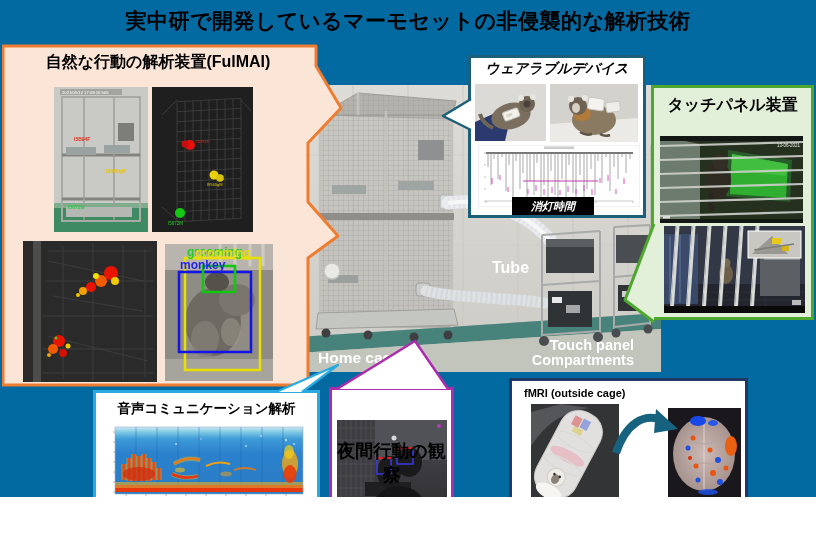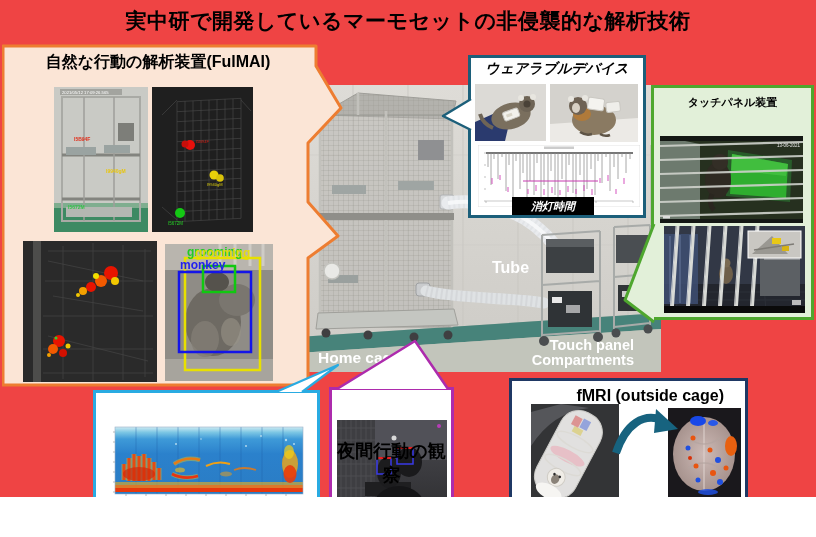--- a/index.html
+++ b/index.html
@@ -1,34 +1,34 @@
 <!DOCTYPE html>
 <html><head>
 <meta charset="utf-8">
 <style>
   html,body{margin:0;padding:0;background:#fff;}
-  #canvas{position:relative;width:816px;height:497px;background:#ef4444;overflow:hidden;
+  #canvas{position:relative;width:816px;height:497px;background:#0369a1;overflow:hidden;
           font-family:"Liberation Sans","DejaVu Sans",sans-serif;}
   .abs{position:absolute;}
   .ttl{font-weight:bold;color:#000;}
   #slide-title{left:0;top:7px;width:816px;text-align:center;font-size:21px;letter-spacing:0.5px;}
   
   .panel{position:absolute;background:#fff;box-sizing:border-box;}
   #wearable-box{left:468px;top:55px;width:178px;height:163px;border:3px solid #1c5f7a;z-index:6;}
   #green-box{left:651px;top:85px;width:163px;height:235px;border:3.5px solid #4ea72e;background:#e2f0d9;z-index:4;}
   #audio-box{left:93px;top:390px;width:227px;height:118px;border:3px solid #29abe2;z-index:4;}
   #night-box{left:329px;top:387px;width:125px;height:148px;border:3px solid #ad2bad;z-index:4;}
   #fmri-box{left:509px;top:378px;width:239px;height:144px;border:3px solid #1f3864;z-index:4;}
   .panel-title{position:absolute;font-weight:bold;color:#000;text-align:center;z-index:8;}
   #fulmai-title{left:12px;top:52px;width:292px;font-size:16px;}
   #wearable-title{left:472px;top:60px;width:170px;font-size:14px;font-style:italic;}
-  #tp-title{left:655px;top:95px;width:155px;font-size:11px;}
+  #tp-title{left:655px;top:95px;width:155px;font-size:16px;}
   #audio-title{left:100px;top:400px;width:213px;font-size:13.5px;}
   #night-title{left:333px;top:394px;width:117px;font-size:18px;margin-top:45px;}
-  #fmri-title{left:524px;top:387px;width:200px;font-size:16px;text-align:right;}
+  #fmri-title{left:524px;top:387px;width:200px;font-size:11px;text-align:left;}
   #lights-off{left:512px;top:197px;width:82px;height:18px;background:#000;color:#fff;font-weight:bold;
               font-size:11px;text-align:center;line-height:18px;z-index:9;font-style:italic;}
   .imgsvg{position:absolute;z-index:7;display:block;}
   .shape{position:absolute;z-index:5;display:block;}
   #orange-shape{z-index:2;}
   #main-photo{z-index:1;}
 </style>
 </head>
 <body>
 
@@ -295,20 +295,21 @@
       <path d="M90,24L130,18" stroke="#7e7c76" stroke-width="1.5"></path>
     </g>
     <rect y="80" width="141" height="7" fill="#0a0a0a"></rect>
     <rect x="128" y="74" width="9" height="5" fill="#bbbbbb"></rect>
   </svg>
 
   <div id="audio-box" class="panel"></div>
   <svg class="shape" style="left:264px;top:360px;z-index:5;" width="82" height="34" viewBox="0 0 82 34">
     <path d="M12,32 L74,5 L38,32" fill="#ffffff" stroke="#29abe2" stroke-width="2.2" stroke-linejoin="round"></path>
   </svg>
+  <div id="audio-title" class="panel-title">音声コミュニケーション解析</div>
 
   <svg class="imgsvg" style="left:106px;top:424px;" width="203" height="77" viewBox="0 0 203 77">
     <defs>
       <linearGradient id="spg" x1="0" y1="0" x2="0" y2="1">
         <stop offset="0" stop-color="#cdeaf2"></stop>
           <stop offset="0.08" stop-color="#7cc6e4"></stop>
         <stop offset="0.18" stop-color="#3e9ad8"></stop>
           <stop offset="0.4" stop-color="#2b81cc"></stop>
         <stop offset="1" stop-color="#2a7cc4"></stop>
       </linearGradient>

